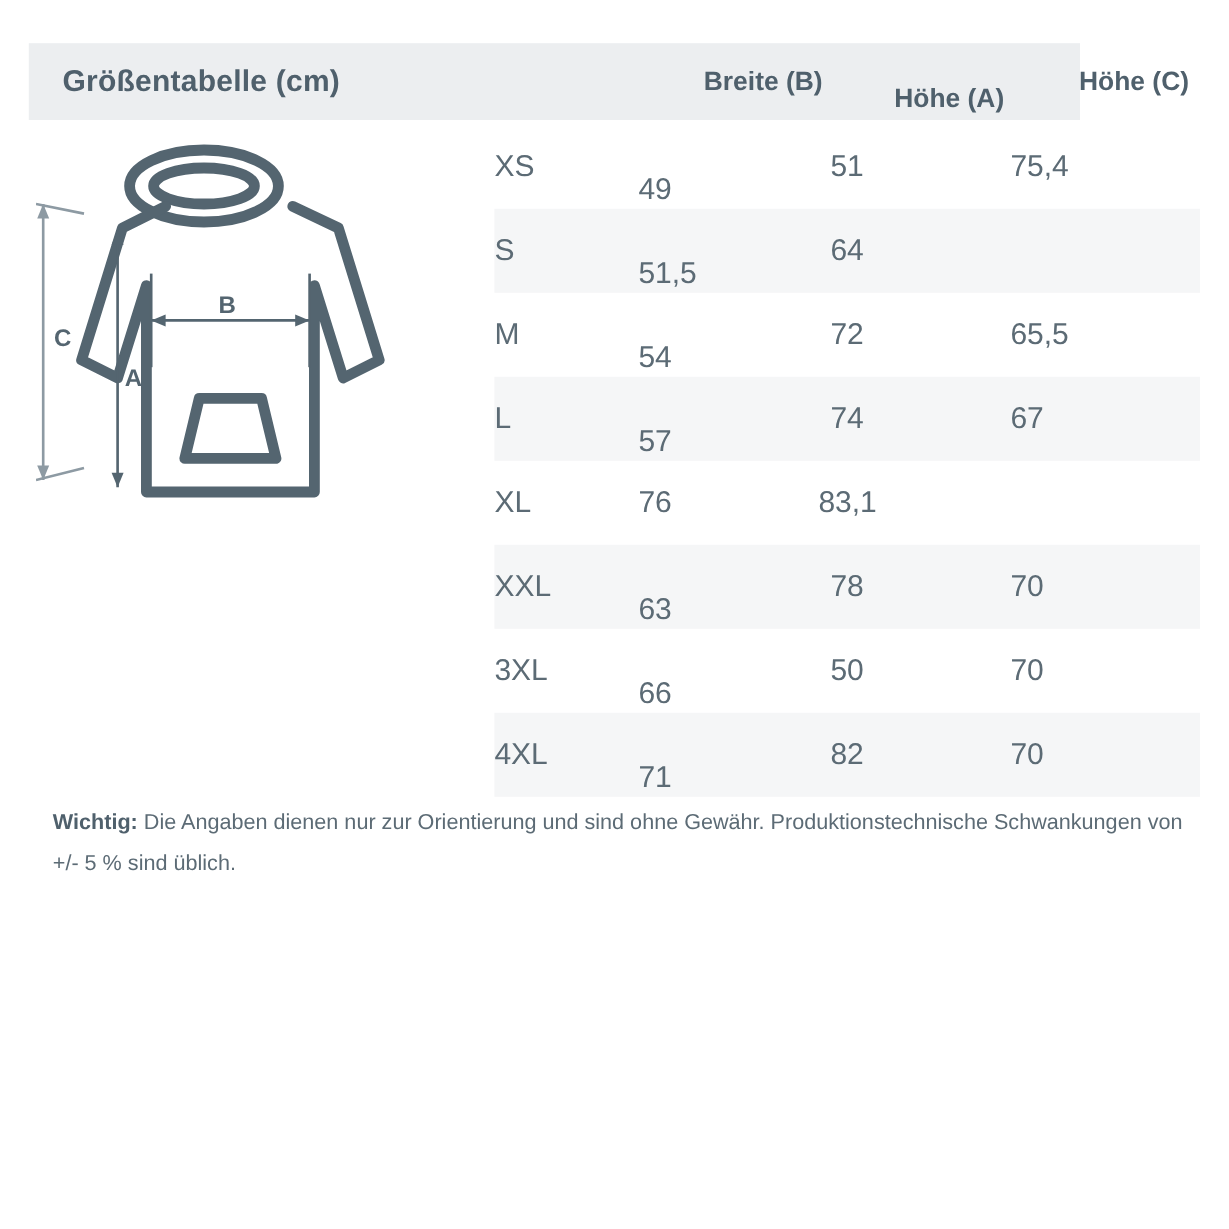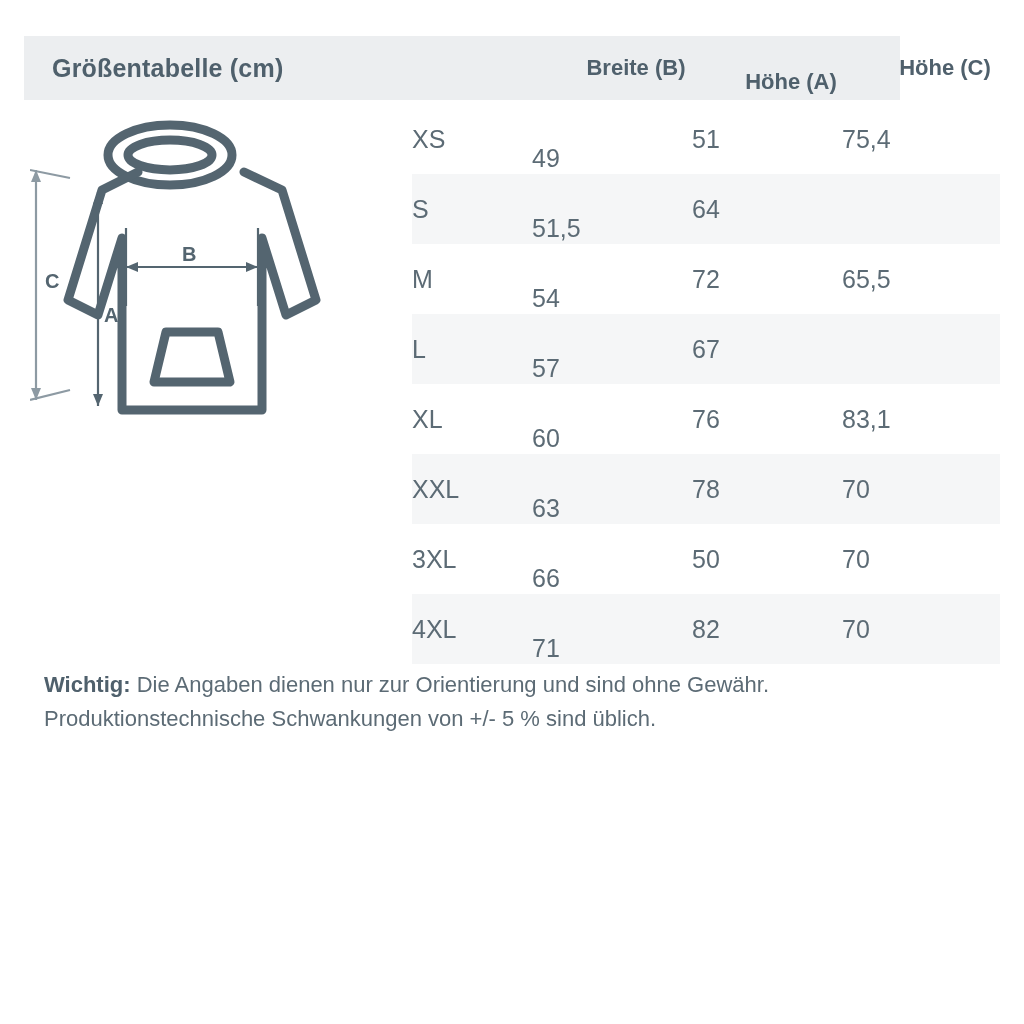--- a/index.html
+++ b/index.html
@@ -85,21 +85,21 @@
   .cell.b    { width: 160px; margin-top: 38px; }
   .cell.a    { width: 150px; }
   .cell.c    { width: 158px; }
 
   
   .note {
     position: absolute;
     left: 44px;
     top: 668px;
     width: 950px;
-    font-size: 22px;
+    font-size: 18px;
     line-height: 34px;
     color: #5c6b75;
   }
   .note b {
     color: #4f606c;
     font-weight: bold;
   }
 
   
   .illu {
@@ -181,26 +181,26 @@
     <div class="row">
       <div class="cell size">M</div>
       <div class="cell b">54</div>
       <div class="cell a">72</div>
       <div class="cell c">65,5</div>
     </div>
 
     <div class="row alt">
       <div class="cell size">L</div>
       <div class="cell b">57</div>
+      <div class="cell a">74</div>
       <div class="cell c">67</div>
     </div>
 
     <div class="row">
       <div class="cell size">XL</div>
-      <div class="cell b">60</div>
       <div class="cell a">76</div>
       <div class="cell c">83,1</div>
     </div>
 
     <div class="row alt">
       <div class="cell size">XXL</div>
       <div class="cell b">63</div>
       <div class="cell a">78</div>
       <div class="cell c">70</div>
     </div>

